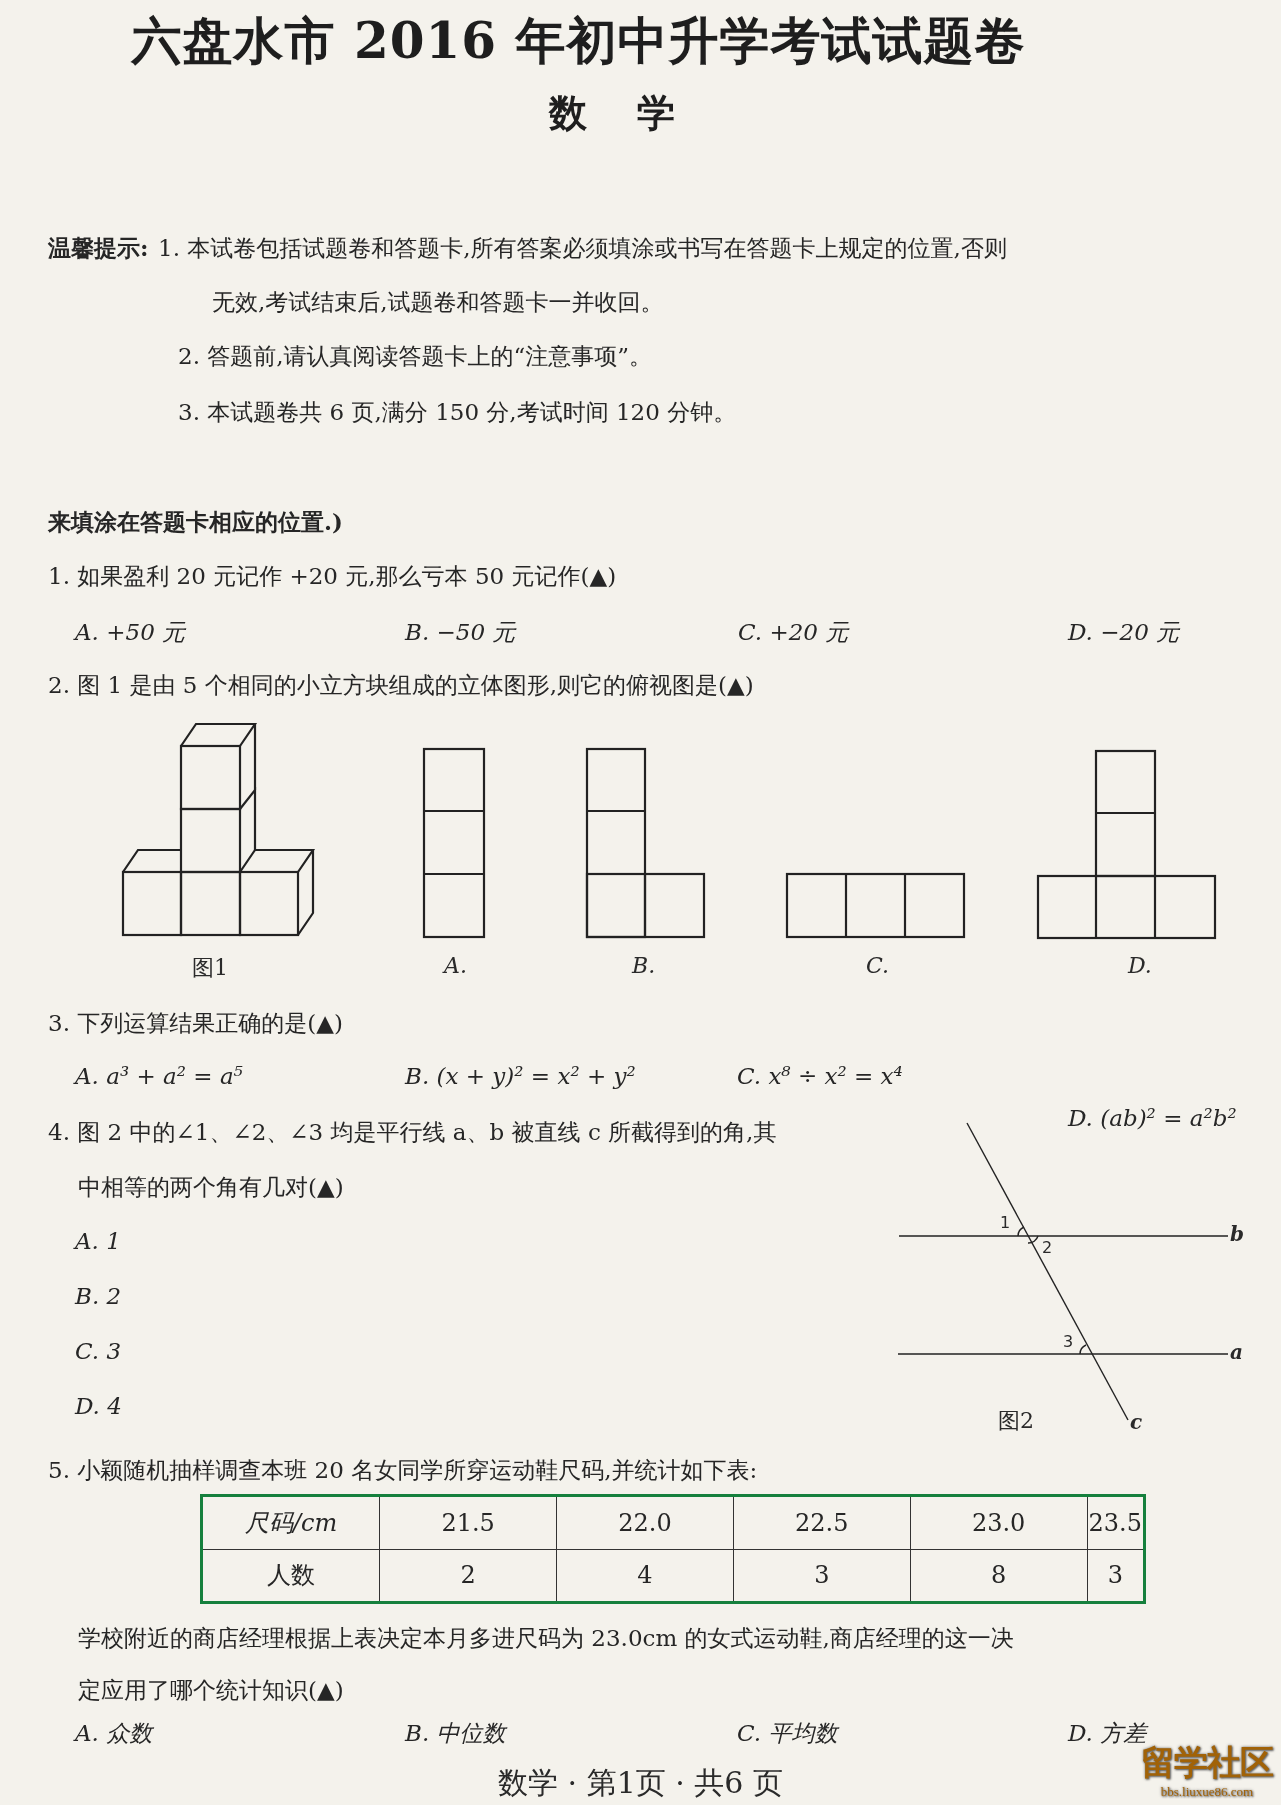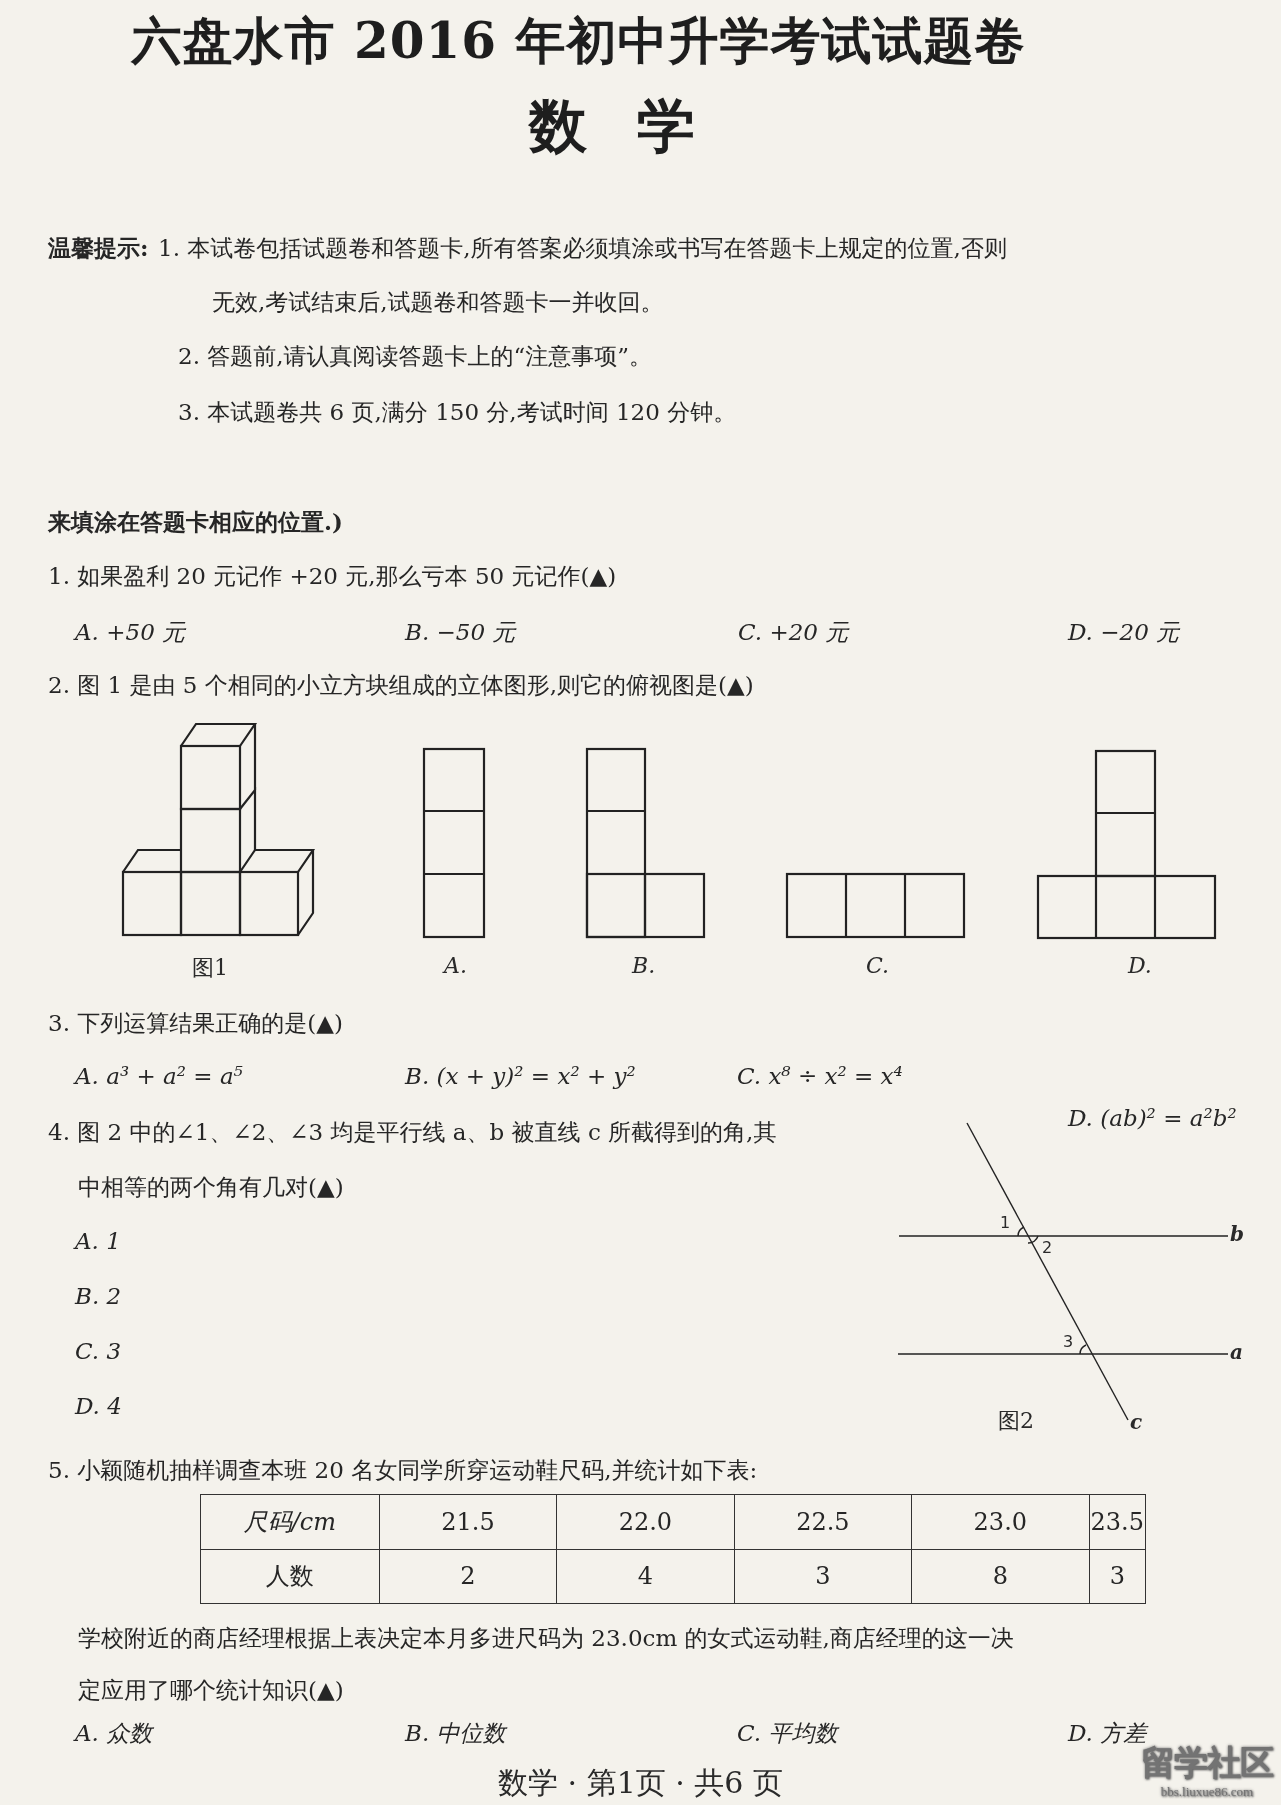--- a/index.html
+++ b/index.html
@@ -11,36 +11,36 @@
     position: relative;
   }
   .page { position: absolute; inset: 0; }
   .abs { position: absolute; white-space: nowrap; }
   .title {
     left: 0; width: 1157px; text-align: center; top: 8px;
     font-size: 50px; font-weight: bold; letter-spacing: 1px; color: #1e1e1e;
   }
   .subject {
     left: 0; width: 1274px; text-align: center; top: 88px;
-    font-size: 58px; font-weight: bold; letter-spacing: 50px; color: #1e1e1e;
+    font-size: 38px; font-weight: bold; letter-spacing: 50px; color: #1e1e1e;
   }
   .txt { font-size: 23px; color: #262626; }
   .bold { font-weight: bold; }
   .ital { font-style: italic; }
   table.shoes {
     position: absolute; left: 200px; top: 1494px; width: 946px; height: 110px;
     border-collapse: collapse; font-size: 24px; color: #262626;
   }
   table.shoes td {
     border: 1.5px solid #333; text-align: center; width: 20%;
   }
-  table.shoes { border: 1px solid #15803d; }
+  table.shoes { border: 3px solid #15803d; }
   .footer { left: 0; width: 1281px; text-align: center; top: 1763px; font-size: 30px; }
   .watermark {
-    right: 8px; top: 1740px; text-align: center; color: #737373;
+    right: 8px; top: 1740px; text-align: center; color: #a16207;
     text-shadow: 0 0 3px #777, 1px 1px 2px #555;
   }
   .watermark .big { font-size: 34px; font-weight: bold; font-family: "DejaVu Sans", sans-serif; letter-spacing: -1px; }
   .watermark .small { font-size: 13px; font-family: Liberation Serif, serif; margin-top: -2px; }
   svg { position: absolute; overflow: visible; }
   svg .ln { stroke: #222; stroke-width: 2.2; fill: none; }
   svg .thin { stroke: #222; stroke-width: 1.4; fill: none; }
   .figlabel { font-size: 22px; }
 </style>
 </head>

